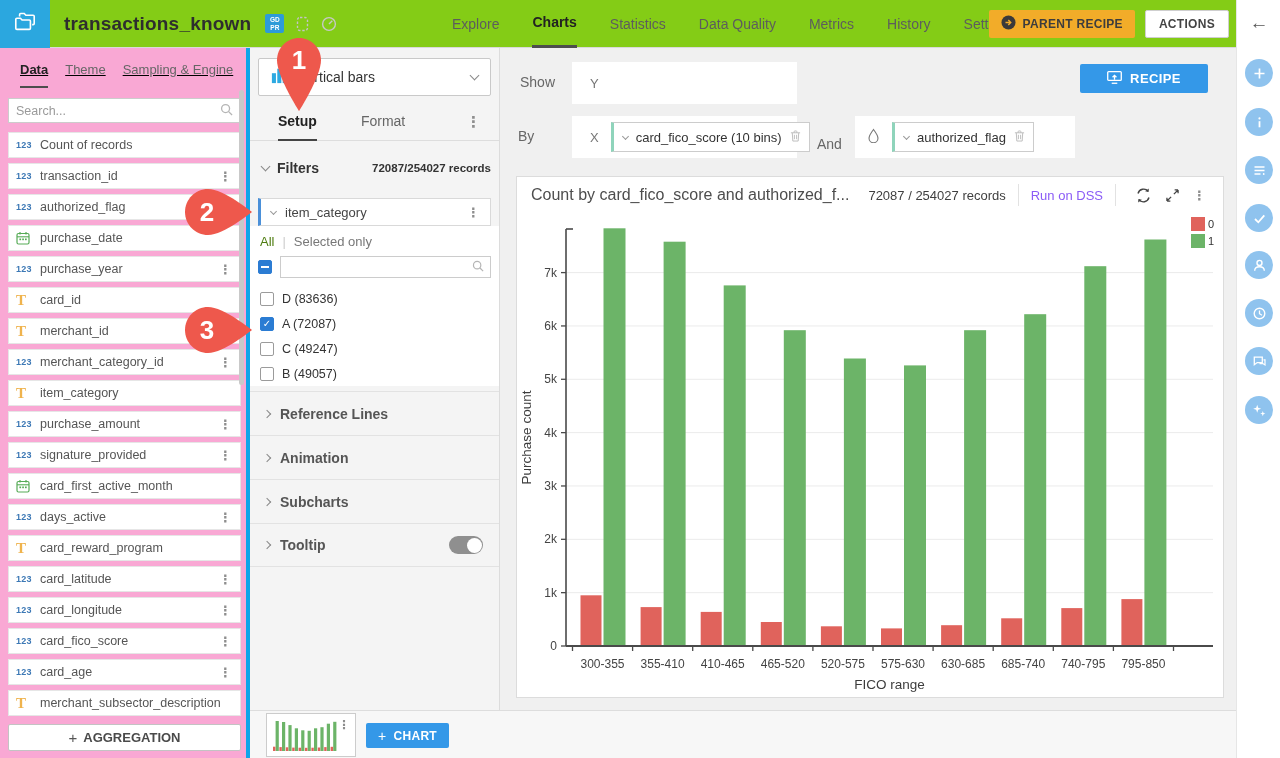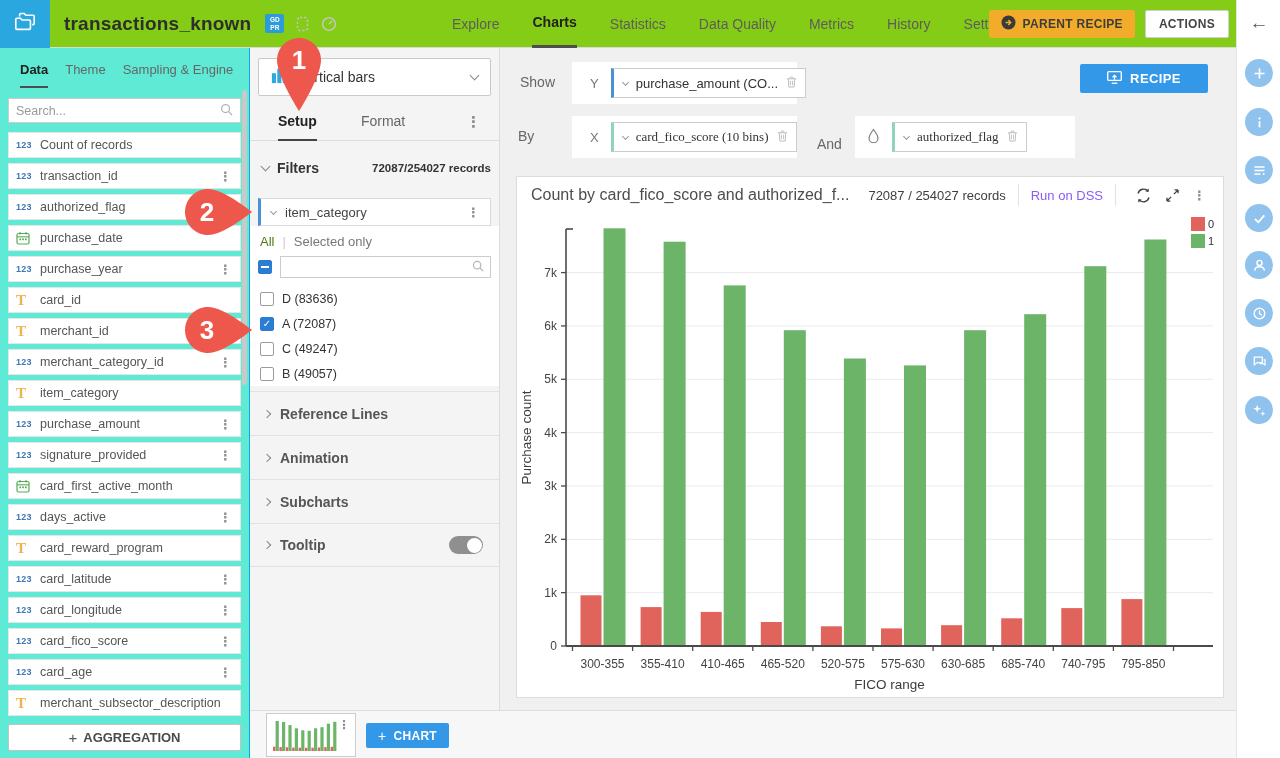--- a/index.html
+++ b/index.html
@@ -25,21 +25,21 @@
   .btn-actions { height:28px; background:#fff; border:1px solid #cfcfcf; border-radius:2px; display:flex; align-items:center; padding:0 13px; font-size:12px; font-weight:700; color:#444; letter-spacing:.3px; cursor:pointer; }
 
   
   .rail-back { position:absolute; top:12px; left:0; width:44px; text-align:center; font-size:19px; color:#555; cursor:pointer; }
   .rail-ic { position:absolute; left:8px; width:28px; height:28px; border-radius:50%; background:#8fc3ee; display:flex; align-items:center; justify-content:center; cursor:pointer; }
 
   
   .content { flex:1; display:flex; min-height:0; }
 
   
-  .sidebar { width:250px; background:#5eead4; border-right:1px solid #0ea5e9; position:relative; flex:0 0 250px; }
+  .sidebar { width:250px; background:#f9a8d4; border-right:4px solid #0ea5e9; position:relative; flex:0 0 250px;text-decoration:underline; }
   .sb-tabs { display:flex; gap:17px; padding:14px 0 0 20px; height:40px; }
   .sb-tab { font-size:13px; color:#666; padding-bottom:8px; cursor:pointer; }
   .sb-tab.active { color:#222; font-weight:700; border-bottom:2px solid #4d4d4d; }
   .sb-search { position:absolute; left:8px; top:50px; width:233px; height:25px; background:#fff; border:1px solid #ccc; display:flex; align-items:center; padding:0 7px; }
   .sb-search input { flex:1; border:none; outline:none; font-size:12.5px; color:#444; font-family:inherit; background:transparent; }
   .sb-search input::placeholder { color:#9a9a9a; }
   .col-list { position:absolute; left:8px; top:84px; width:233px; }
   .col-row { height:26px; background:#fff; border:1px solid #e6e6e6; margin-bottom:5px; display:flex; align-items:center; padding:0 6px 0 7px; cursor:pointer; }
   .ticon { width:24px; flex:0 0 24px; display:flex; align-items:center; }
   .ticon.num { font-size:9px; font-weight:700; color:#3c78b5; letter-spacing:.3px; }
@@ -86,21 +86,21 @@
   .sec-label { font-size:14px; font-weight:700; color:#555; flex:1; }
   .toggle { width:34px; height:18px; border-radius:9px; background:#8f8f8f; position:relative; cursor:pointer; }
   .toggle .knob { position:absolute; right:1.5px; top:1.5px; width:15px; height:15px; border-radius:50%; background:#fff; }
 
   
   .zone { flex:1; background:#f0f0f0; position:relative; min-width:0; }
   .z-lbl { position:absolute; font-size:14px; color:#666; }
   .wbox { position:absolute; background:#fff; display:flex; align-items:center; }
   .axis-letter { font-size:13px; color:#777; margin:0 12px 0 18px; }
   .pill { height:30px; background:#fff; border:1px solid #ccc; border-left:3px solid #4a90d9; display:flex; align-items:center; gap:8px; padding:0 8px 0 9px; cursor:pointer; }
-  .pill.teal { border-left-color:#8fd4bb;font-family:Liberation Serif, serif; }
+  .pill.teal { border-left-color:#8fd4bb; }
   .pill .txt { font-size:13px; color:#333; white-space:nowrap; }
   .btn-publish { position:absolute; left:580px; top:16px; width:128px; height:29px; background:#3498e8; border-radius:2px; color:#fff; font-size:13px; font-weight:700; letter-spacing:.4px; display:flex; align-items:center; justify-content:center; gap:8px; cursor:pointer; }
   .chart-card { position:absolute; left:16px; top:128px; width:708px; height:522px; background:#fff; border:1px solid #dcdcdc; }
   .cc-hdr { height:36px; display:flex; align-items:center; padding:0 10px 0 14px; }
   .cc-title { font-size:16px; color:#4d4d4d; flex:1; white-space:nowrap; overflow:hidden; }
   .cc-meta { font-size:13px; color:#3f3f3f; white-space:nowrap; }
   .hsep { width:1px; height:22px; background:#e2e2e2; margin:0 12px; }
   .cc-run { font-size:13px; color:#8b5cf6; cursor:pointer; white-space:nowrap; }
   .cc-ic { display:flex; align-items:center; cursor:pointer; padding:0 7px; }
   .legend { position:absolute; right:9px; top:40px; }
@@ -400,29 +400,20 @@
                     <span class="knob"></span>
                   </span>
                 </div>
               </div>
           </section>
 
           <section class="zone">
             <span class="z-lbl" style="left:20px; top:26px;">Show</span>
             <div class="wbox" style="left:72px; top:14px; width:225px; height:42px;">
               <span class="axis-letter">Y</span>
-              <div class="pill">
-                <span class="cvd sm"></span>
-                <span class="txt">purchase_amount (CO...</span>
-                <span>
-                  <svg width="11" height="12" viewBox="0 0 12 13">
-                      <path d="M1 3 H11 M4.5 3 V1.8 A0.8 0.8 0 0 1 5.3 1 H6.7 A0.8 0.8 0 0 1 7.5 1.8 V3 M2.5 3.2 L3.1 12 H8.9 L9.5 3.2 M4.8 5.2 V10 M7.2 5.2 V10" stroke="#b9b9b9" stroke-width="1" fill="none"></path>
-                    </svg>
-                </span>
-              </div>
             </div>
             <span class="z-lbl" style="left:18px; top:80px;">By</span>
             <div class="wbox" style="left:72px; top:68px; width:225px; height:42px;">
               <span class="axis-letter">X</span>
               <div class="pill teal">
                 <span class="cvd sm"></span>
                 <span class="txt">card_fico_score (10 bins)</span>
                 <span>
                   <svg width="11" height="12" viewBox="0 0 12 13">
                       <path d="M1 3 H11 M4.5 3 V1.8 A0.8 0.8 0 0 1 5.3 1 H6.7 A0.8 0.8 0 0 1 7.5 1.8 V3 M2.5 3.2 L3.1 12 H8.9 L9.5 3.2 M4.8 5.2 V10 M7.2 5.2 V10" stroke="#b9b9b9" stroke-width="1" fill="none"></path>

